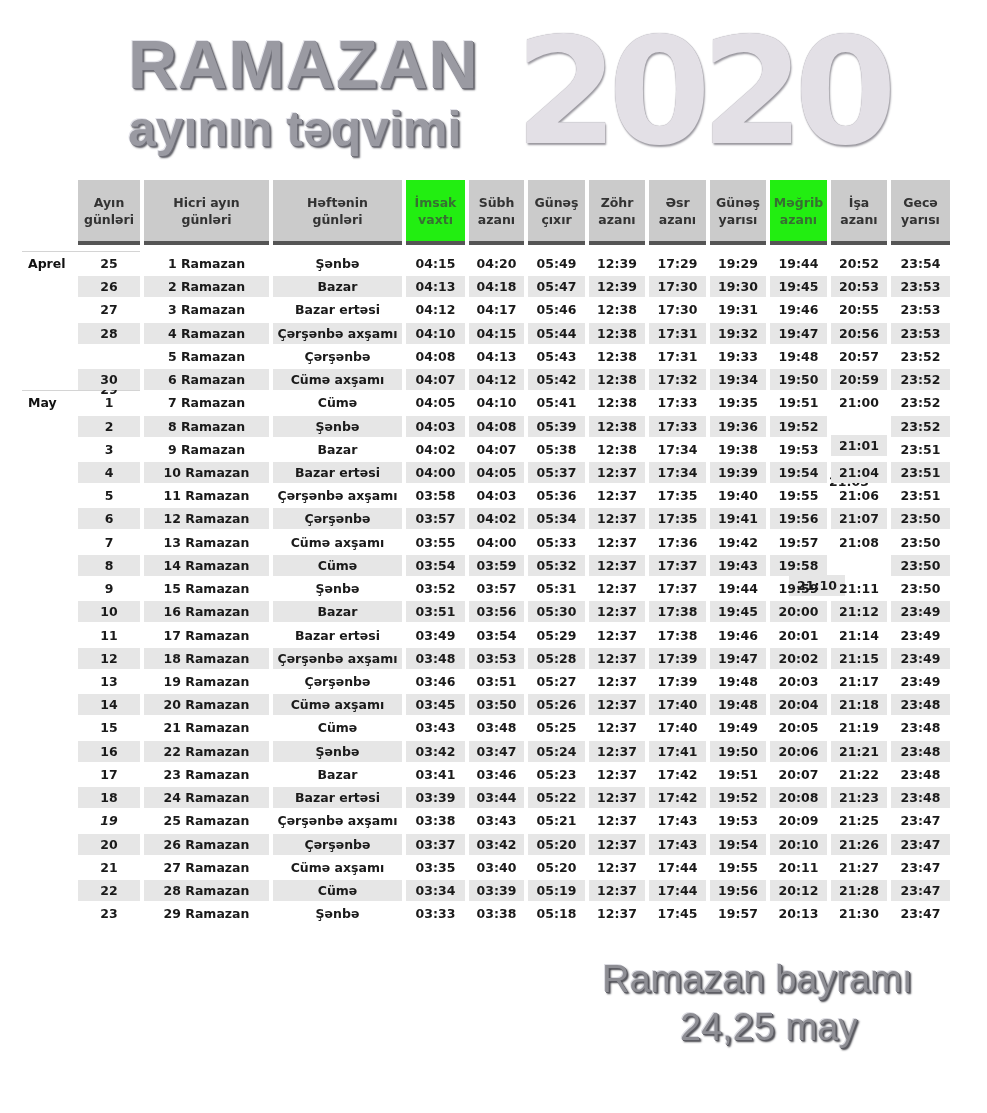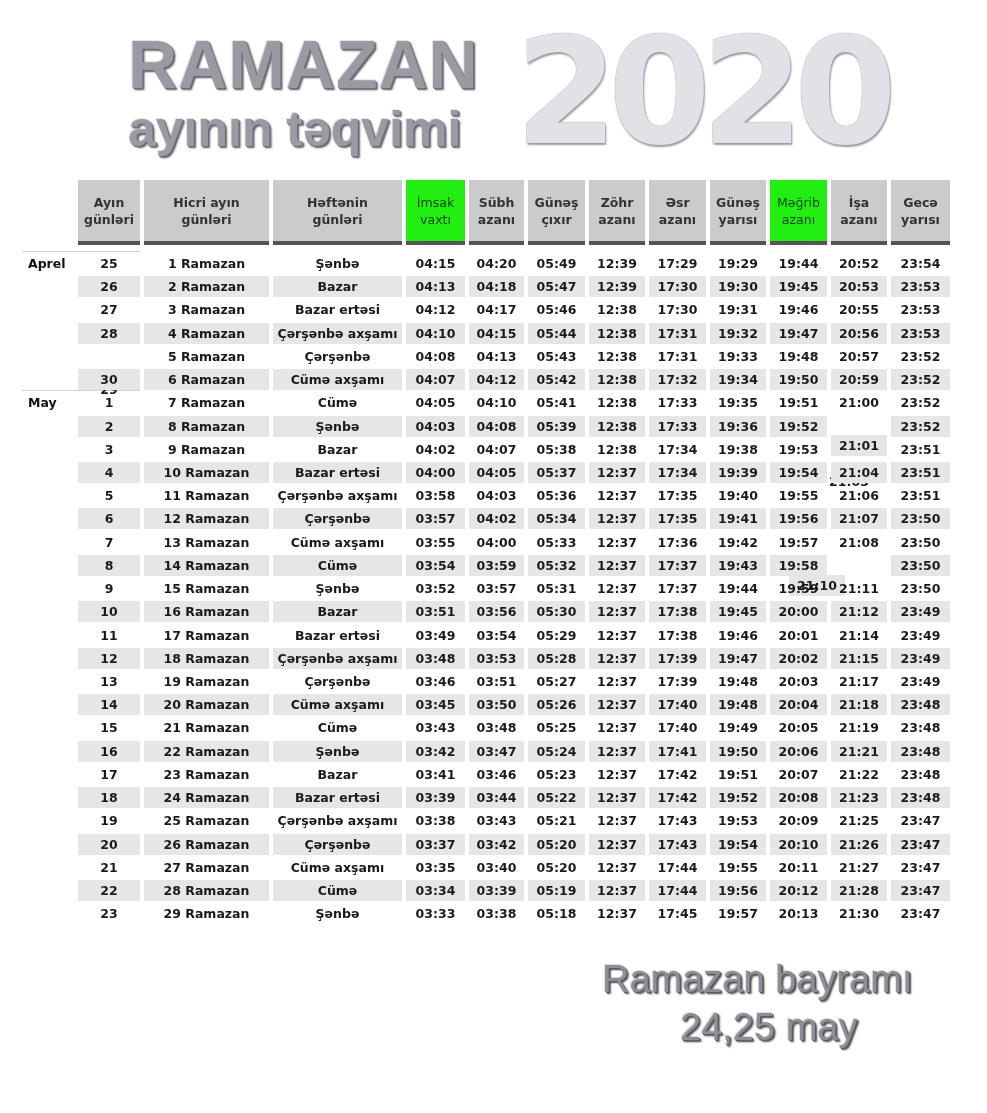--- a/index.html
+++ b/index.html
@@ -37,21 +37,21 @@
   .month-sep { position: absolute; left: 22px; width: 118px; height: 1px; background: #d4d4d4; }
 
   .hdr {
     position: absolute; top: 180px; height: 61px;
     background: #cbcbcb; border-bottom: 4px solid #555;
     display: flex; align-items: center; justify-content: center; text-align: center;
     font-family: "DejaVu Sans", sans-serif; font-weight: bold; font-size: 12.5px; line-height: 17px;
     color: #333;
   }
   .hdr.green { background: #22ee11; color: #3a6a3a; font-weight: normal; }
-  .hdr.green span { font-weight: normal; color: #000000; opacity: 0.85; }
+  .hdr.green span { font-weight: bold; color: #404040; opacity: 0.85; }
 
   .row { position: absolute; left: 0; width: 987px; height: 23px; }
   .cell {
     position: absolute; top: 1px; height: 21px;
     display: flex; align-items: center; justify-content: center;
     font-family: "DejaVu Sans", sans-serif; font-weight: bold; font-size: 12.5px;
     color: #1a1a1a; white-space: nowrap;
   }
   .row.shade .cell { background: #e6e6e6; }
 
@@ -446,21 +446,21 @@
         <div class="cell" style="left: 469px; width: 55px;">03:44</div>
         <div class="cell" style="left: 528px; width: 57px;">05:22</div>
         <div class="cell" style="left: 589px; width: 56px;">12:37</div>
         <div class="cell" style="left: 649px; width: 57px;">17:42</div>
         <div class="cell" style="left: 710px; width: 56px;">19:52</div>
         <div class="cell" style="left: 770px; width: 57px;">20:08</div>
         <div class="cell" style="left: 831px; width: 56px;">21:23</div>
         <div class="cell" style="left: 891px; width: 59px;">23:48</div>
       </div>
       <div class="row" style="top: 809.28px;">
-        <div class="cell" style="left: 78px; width: 62px;">19</div>
+        <div class="cell" style="left: 78px; width: 62px; font-style: italic;">19</div>
         <div class="cell" style="left: 144px; width: 125px;">25 Ramazan</div>
         <div class="cell" style="left: 273px; width: 129px;">Çərşənbə axşamı</div>
         <div class="cell" style="left: 406px; width: 59px;">03:38</div>
         <div class="cell" style="left: 469px; width: 55px;">03:43</div>
         <div class="cell" style="left: 528px; width: 57px;">05:21</div>
         <div class="cell" style="left: 589px; width: 56px;">12:37</div>
         <div class="cell" style="left: 649px; width: 57px;">17:43</div>
         <div class="cell" style="left: 710px; width: 56px;">19:53</div>
         <div class="cell" style="left: 770px; width: 57px;">20:09</div>
         <div class="cell" style="left: 831px; width: 56px;">21:25</div>

